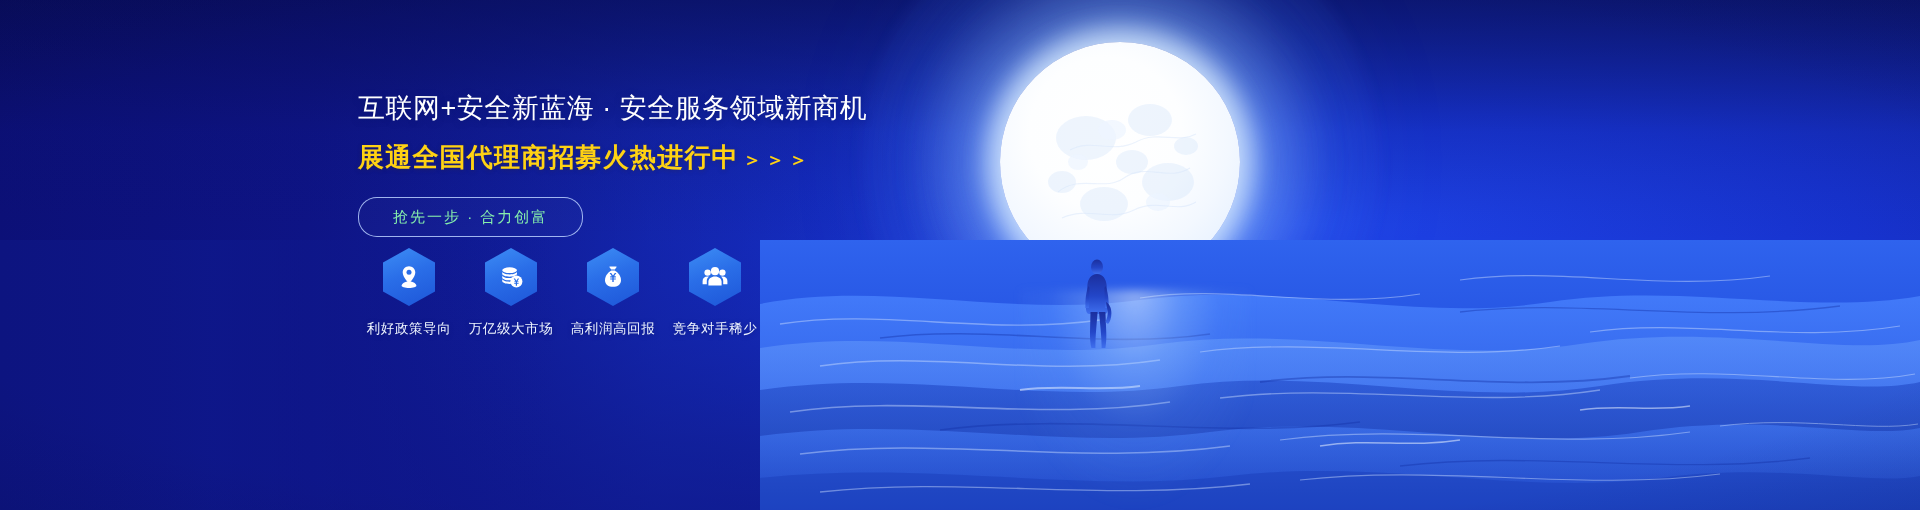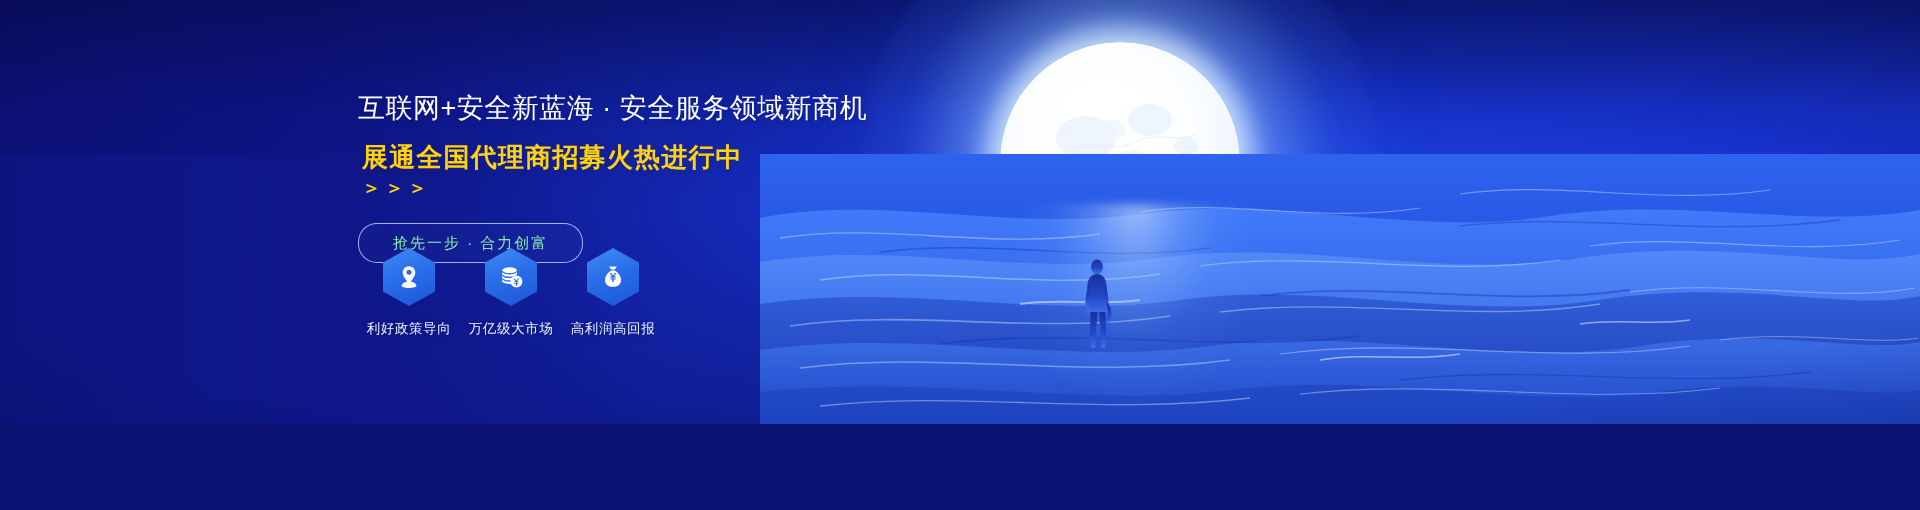--- a/index.html
+++ b/index.html
@@ -8,21 +8,21 @@
     padding: 0;
     background: #0b1170;
   }
   body {
     font-family: "Liberation Sans", "DejaVu Sans", sans-serif;
   }
 
   .banner {
     position: relative;
     width: 1920px;
-    height: 424px;
+    height: 510px;
     overflow: hidden;
     background: #0d1480;
   }
 
   
   .bg-base {
     position: absolute;
     inset: 0;
     background:
       radial-gradient(130% 105% at 68% 44%, #1f44e8 0%, #1733cf 22%, #12239f 48%, #0d1480 72%, #0b1070 100%);
@@ -150,21 +150,20 @@
     font-weight: 400;
     white-space: nowrap;
     text-shadow: 0 1px 6px rgba(8,20,110,0.55);
   }
 
   .subheadline {
     margin-top: 16px;
     white-space: nowrap;
     display: flex;
     align-items: baseline;
-    flex-direction: column;
   }
   .subheadline .sub-text {
     color: #ffd213;
     font-size: 26px;
     font-weight: bold;
     letter-spacing: 1.2px;
     text-shadow: 0 1px 5px rgba(60,40,0,0.25);
   }
   .subheadline .sub-arrows {
     color: #ffd213;
@@ -408,17 +407,32 @@
             <path d="M12.3 7.6c-2.8 1.5-6.3 5.2-6.3 9.6 0 4.3 3.6 6.6 8 6.6s8-2.3 8-6.6c0-4.4-3.5-8.1-6.3-9.6z"></path>
           </g>
           <g fill="#2a6ee8">
             <path d="M14 12.6l-1.8-2.7h-1.6l2.3 3.4h-1.7v1.1h2.1v1h-2.1v1.1h2.1v2.6h1.4v-2.6h2.1v-1.1h-2.1v-1h2.1v-1.1h-1.7l2.3-3.4h-1.6z"></path>
           </g>
         </svg>
       </div>
       <div class="feature-label">高利润高回报</div>
     </div>
 
+    <div class="feature">
+      <div class="hex">
+        <svg viewBox="0 0 28 28" aria-hidden="true">
+          <g fill="#ffffff">
+            <circle cx="6.6" cy="9.6" r="3.2"></circle>
+            <path d="M6.6 13.6c-3 0-5 1.9-5 4.3v3.4h4.2v-3.4c0-1.7.8-3.2 2.1-4.1-.4-.1-.8-.2-1.3-.2z"></path>
+            <circle cx="21.4" cy="9.6" r="3.2"></circle>
+            <path d="M21.4 13.6c-.5 0-.9.1-1.3.2 1.3.9 2.1 2.4 2.1 4.1v3.4h4.2v-3.4c0-2.4-2-4.3-5-4.3z"></path>
+            <circle cx="14" cy="8.2" r="4.1"></circle>
+            <path d="M14 13.4c-3.9 0-6.6 2.3-6.6 5.2v3.8h13.2v-3.8c0-2.9-2.7-5.2-6.6-5.2z"></path>
+          </g>
+        </svg>
+      </div>
+      <div class="feature-label">竞争对手稀少</div>
+    </div>
 
 
   </div>
 
 </div>
 
 </body></html>

